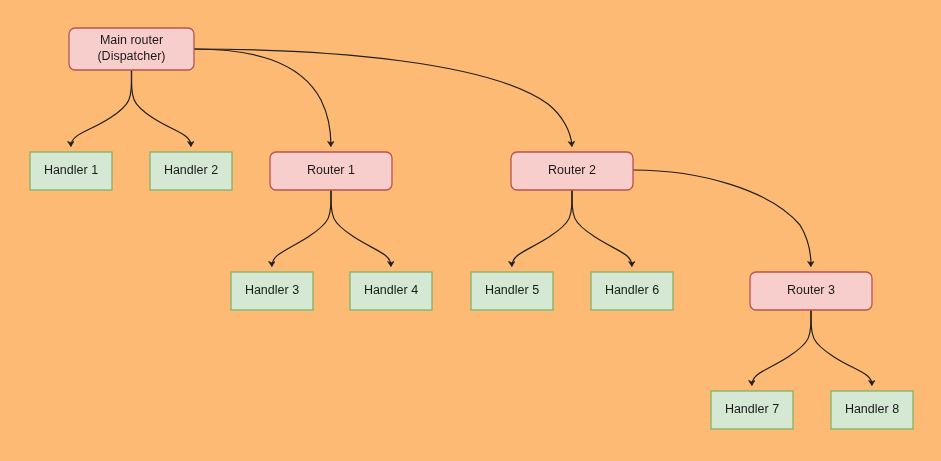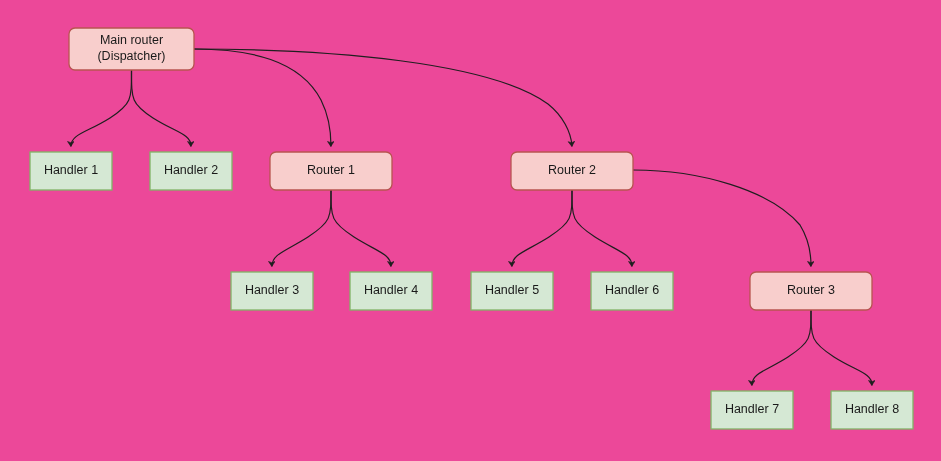--- a/index.html
+++ b/index.html
@@ -4,21 +4,21 @@
 <style>
   html, body {
     margin: 0;
     padding: 0;
     background: #ffffff;
   }
   #canvas {
     position: relative;
     width: 941px;
     height: 461px;
-    background: #ec4899;
+    background: #fdba74;
     overflow: hidden;
     font-family: "Liberation Sans", sans-serif;
   }
   #diagram-svg {
     position: absolute;
     left: 0;
     top: 0;
     width: 941px;
     height: 461px;
   }

